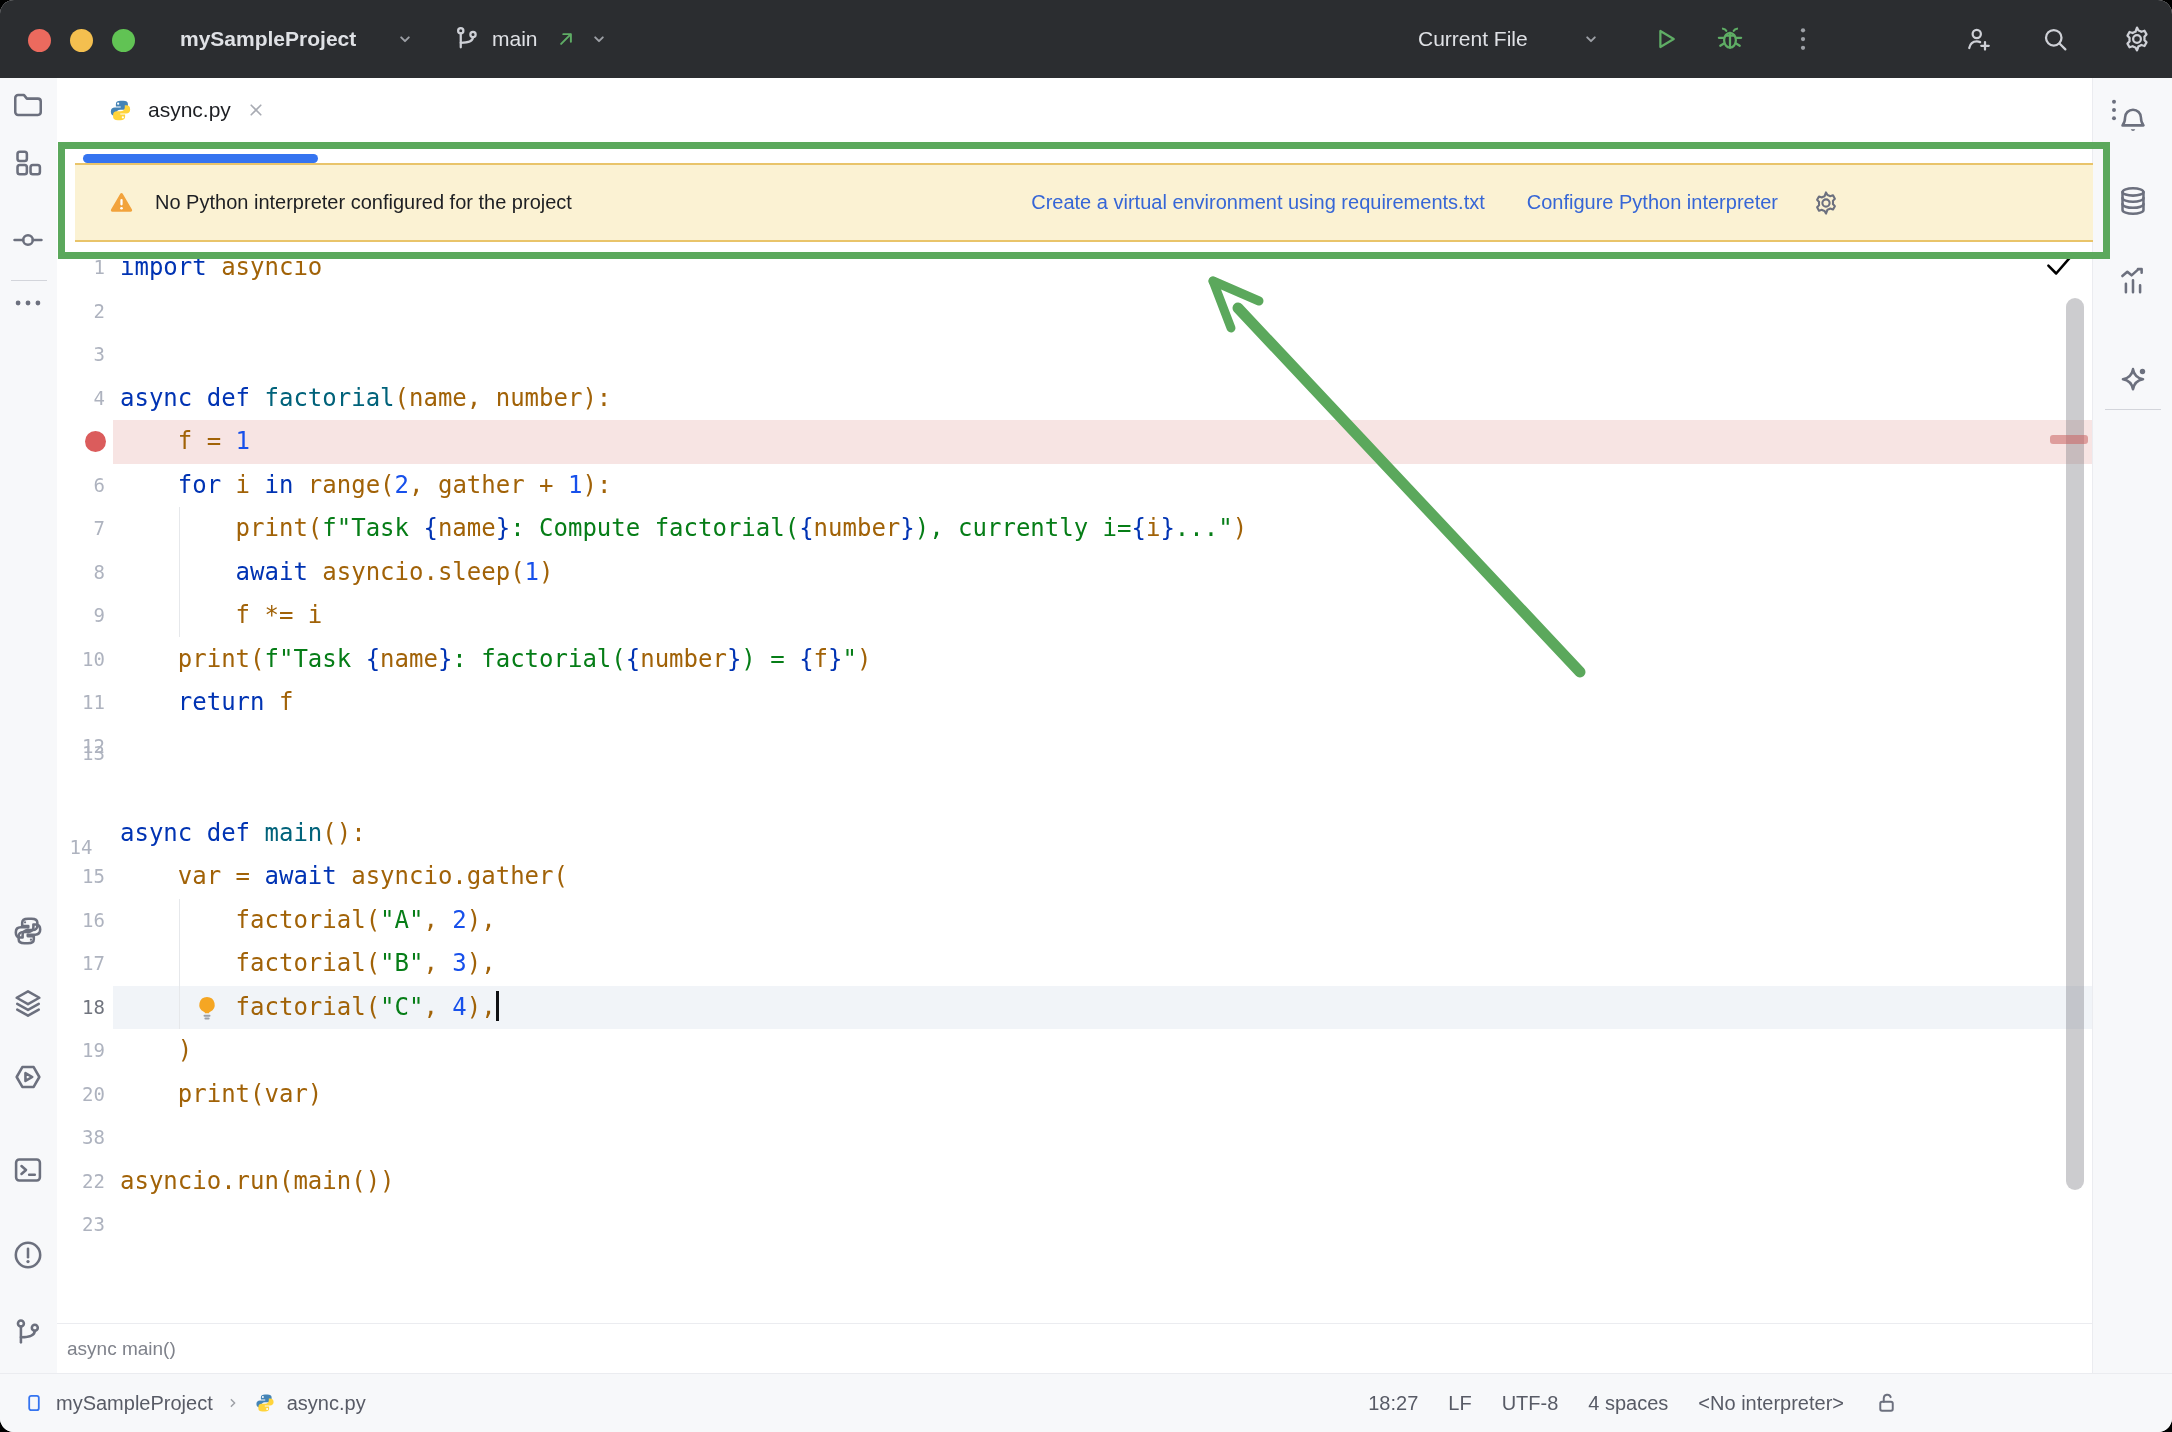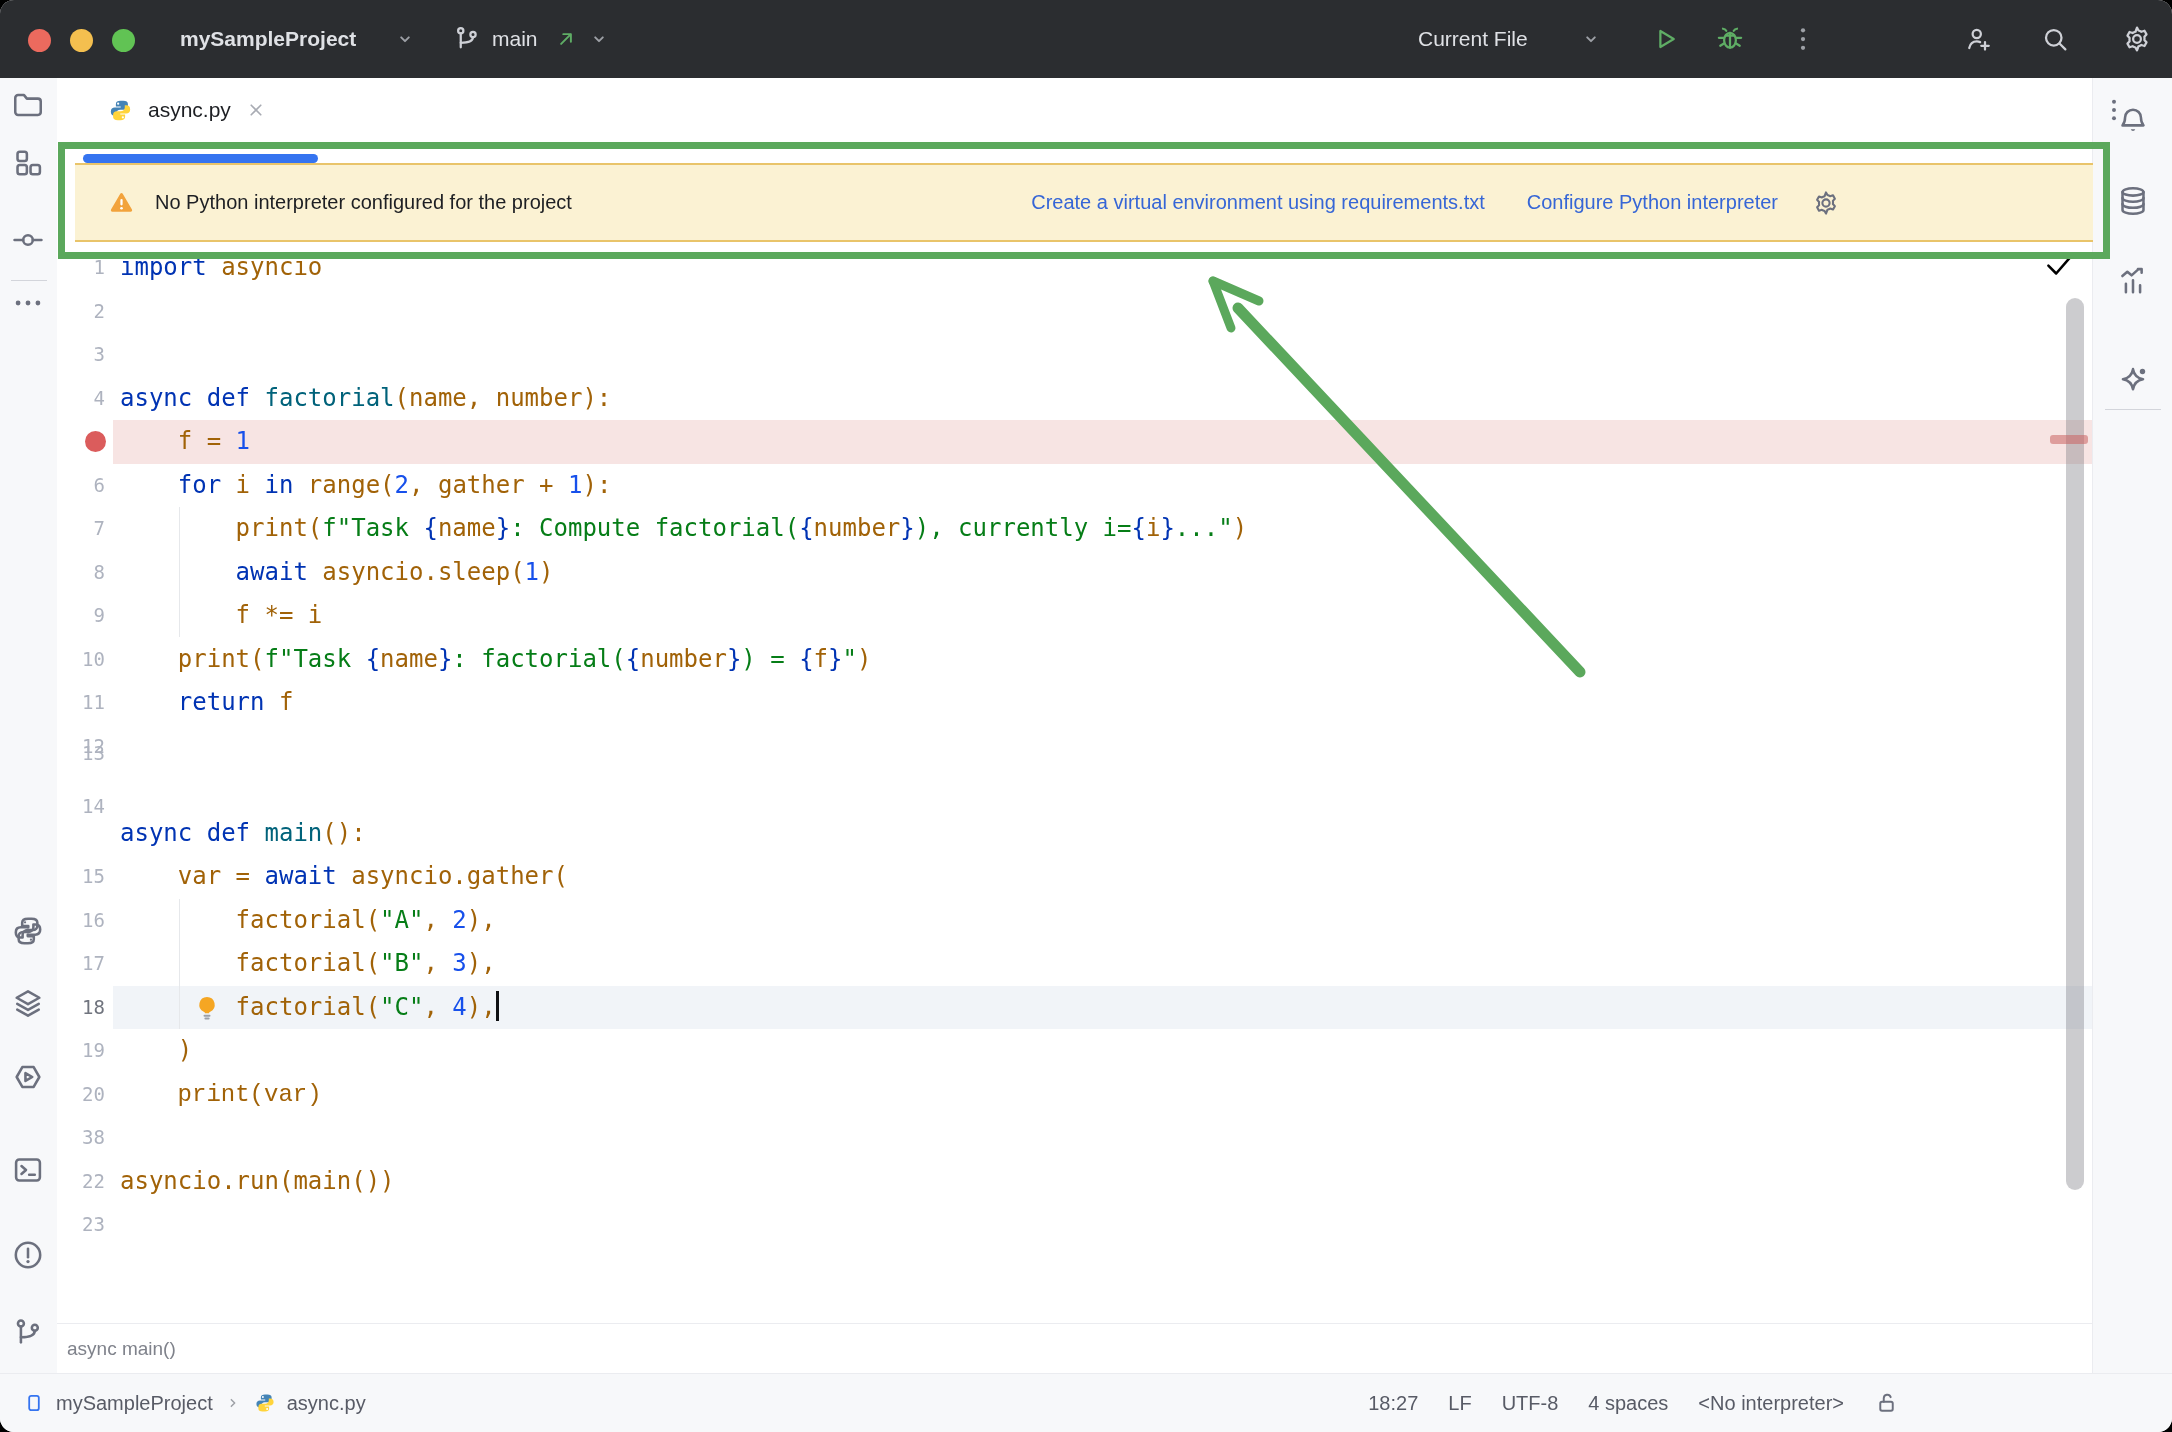--- a/index.html
+++ b/index.html
@@ -286,21 +286,21 @@
         <div class="gut-num" style="top: 234.5px;">4</div>
         <div class="gut-num" style="top: 278px;"></div>
         <div class="gut-num" style="top: 321.5px;">6</div>
         <div class="gut-num" style="top: 365px;">7</div>
         <div class="gut-num" style="top: 408.5px;">8</div>
         <div class="gut-num" style="top: 452px;">9</div>
         <div class="gut-num" style="top: 495.5px;">10</div>
         <div class="gut-num" style="top: 539px;">11</div>
         <div class="gut-num" style="top: 582.5px;">12</div>
         <div class="gut-num" style="top: 590px;">13</div>
-        <div class="gut-num" style="top: 643px;">14</div>
+        <div class="gut-num" style="top: 684px; text-align: center;">14</div>
         <div class="gut-num" style="top: 713px; text-align: right;">15</div>
         <div class="gut-num" style="top: 756.5px;">16</div>
         <div class="gut-num" style="top: 800px;">17</div>
         <div class="gut-num cur" style="top: 843.5px;">18</div>
         <div class="gut-num" style="top: 887px;">19</div>
         <div class="gut-num" style="top: 930.5px;">20</div>
         <div class="gut-num" style="top: 974px;">38</div>
         <div class="gut-num" style="top: 1017.5px;">22</div>
         <div class="gut-num" style="top: 1061px;">23</div>
       </div>
@@ -317,21 +317,21 @@
         <div class="code-row" style="top: 495.5px;"><span class="t">    print(</span><span class="s">f"Task </span><span class="b">{</span><span class="t">name</span><span class="b">}</span><span class="s">: factorial(</span><span class="b">{</span><span class="t">number</span><span class="b">}</span><span class="s">) = </span><span class="b">{</span><span class="t">f</span><span class="b">}</span><span class="s">"</span><span class="t">)</span></div>
         <div class="code-row" style="top: 539px;"><span class="t">    </span><span class="k">return</span><span class="t"> f</span></div>
         <div class="code-row" style="top: 582.5px;"></div>
         <div class="code-row" style="top: 626px;"></div>
         <div class="code-row" style="top: 669.5px;"><span class="k">async</span><span class="t"> </span><span class="k">def</span><span class="t"> </span><span class="f">main</span><span class="t">():</span></div>
         <div class="code-row" style="top: 713px;"><span class="t">    var = </span><span class="k">await</span><span class="t"> asyncio.gather(</span></div>
         <div class="code-row" style="top: 756.5px;"><span class="t">        factorial(</span><span class="s">"A"</span><span class="t">, </span><span class="n">2</span><span class="t">),</span></div>
         <div class="code-row" style="top: 800px;"><span class="t">        factorial(</span><span class="s">"B"</span><span class="t">, </span><span class="n">3</span><span class="t">),</span></div>
         <div class="code-row" style="top: 843.5px;"><span class="t">        factorial(</span><span class="s">"C"</span><span class="t">, </span><span class="n">4</span><span class="t">),</span><span class="caret"></span></div>
         <div class="code-row" style="top: 887px;"><span class="t">    )</span></div>
-        <div class="code-row" style="top: 930.5px; font-family: Liberation Mono, monospace;"><span class="t">    print(var)</span></div>
+        <div class="code-row" style="top: 930.5px;"><span class="t">    print(var)</span></div>
         <div class="code-row" style="top: 974px;"></div>
         <div class="code-row" style="top: 1017.5px;"><span class="t">asyncio.run(main())</span></div>
         <div class="code-row" style="top: 1061px;"></div>
       </div>
     <div class="abs" id="bp-dot" style="width: 21px; height: 21px; border-radius: 50%; background: rgb(219, 92, 92); left: 28px; top: 289px;"></div>
     <span class="abs ic" id="bulb" style="width: 30px; height: 30px; left: 135px; top: 850.5px;">
         <svg width="100%" height="100%" viewBox="0 0 24 24">
           <path d="M12 3.2a6.2 6.2 0 0 1 2.6 11.8c-.5.25-1 .6-1 1.2h-3.2c0-.6-.5-.95-1-1.2A6.2 6.2 0 0 1 12 3.2Z" fill="#f5a623"></path>
           <path d="M10 18.2h4M10.7 20.4h2.6" stroke="#9ca0a8" stroke-width="1.6" stroke-linecap="round"></path>
         </svg>

